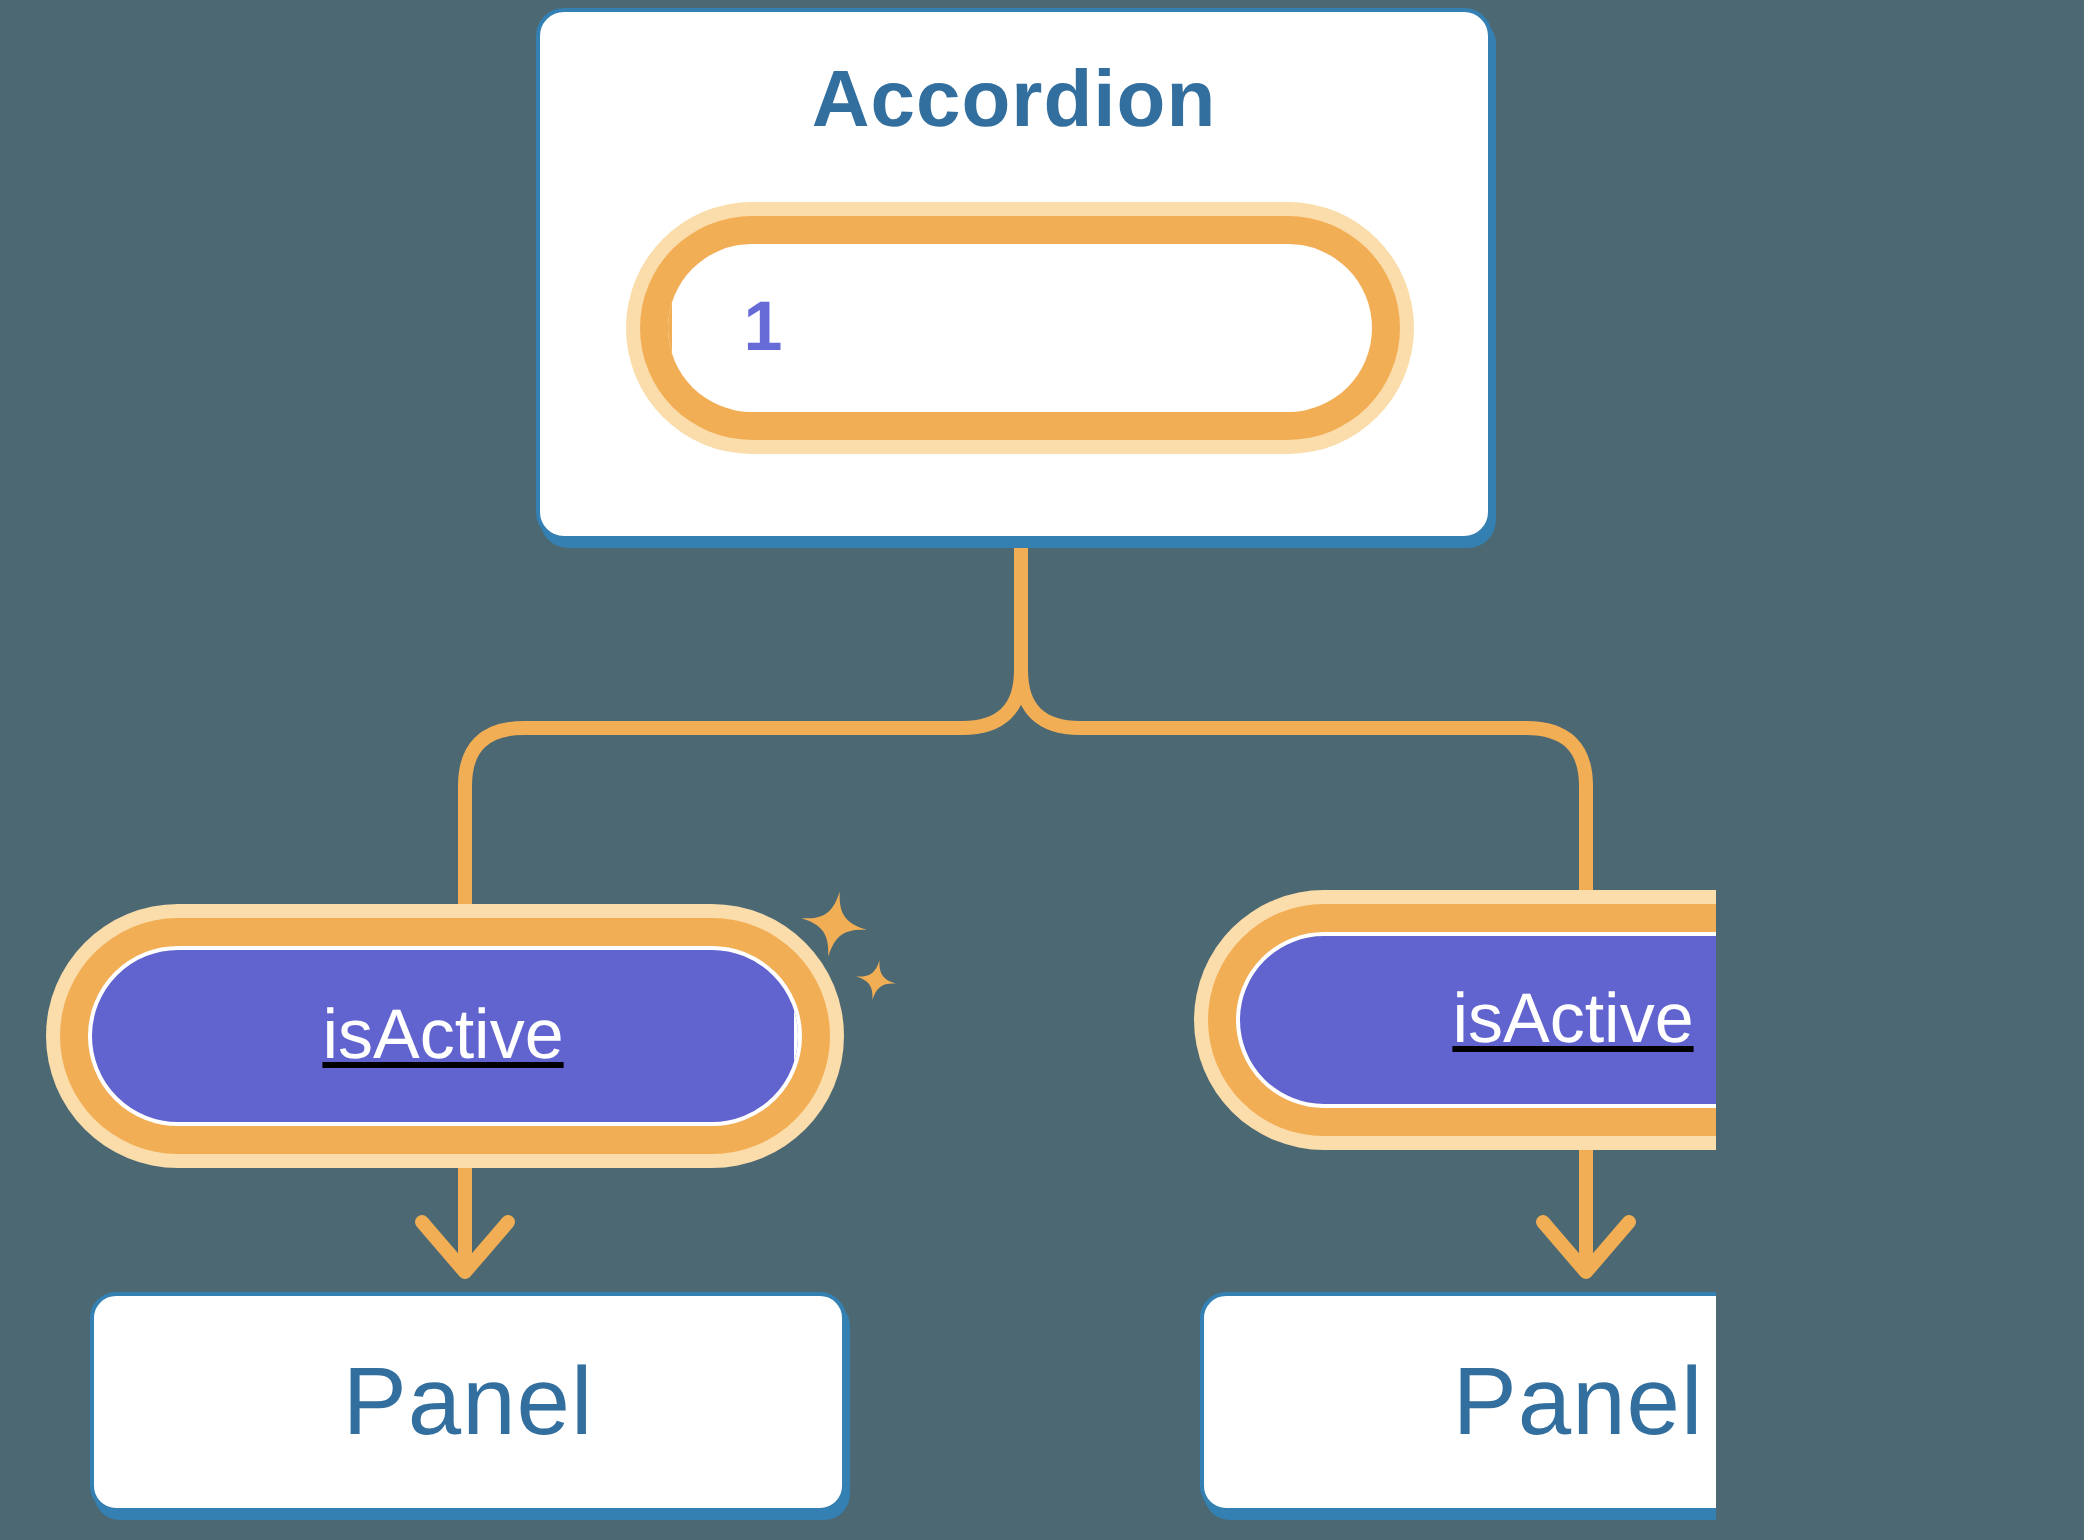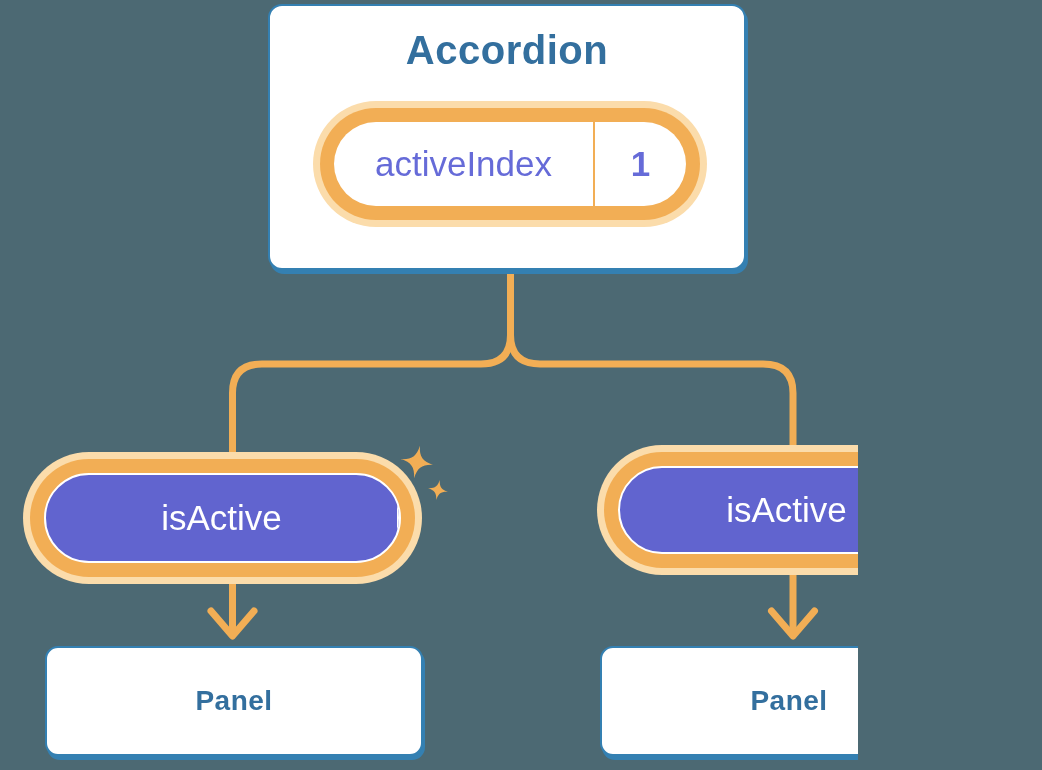--- a/index.html
+++ b/index.html
@@ -20,30 +20,30 @@
   .card-title{
     position:absolute;left:0;right:0;top:22px;text-align:center;
     color:var(--text-blue);font-size:40px;font-weight:600;letter-spacing:.5px;
   }
   .panel-card{
     top:646px;width:378px;height:110px;border-radius:13px;
     display:flex;align-items:center;justify-content:center;
   }
   .panel-left{left:45px;}
   .panel-right{left:600px;}
-  .panel-label{color:var(--text-blue);font-size:28px;font-weight:700;letter-spacing:.5px;}
+  .panel-label{color:var(--text-blue);font-size:48px;font-weight:400;letter-spacing:.5px;}
 
   .pill{position:absolute;z-index:2;background:var(--cream);border-radius:999px;}
   .pill-ring{position:absolute;inset:7px;background:var(--orange);border-radius:999px;}
   .pill-body{
     position:absolute;inset:14px;border-radius:999px;overflow:hidden;
     display:flex;align-items:stretch;
   }
   .pill-body.white-body{background:var(--white);}
-  .pill-body.purple-body{background:var(--purple);border:2px solid var(--white);}
+  .pill-body.purple-body{background:var(--purple);border:2px solid var(--white);text-decoration:underline;}
   .pill-top{left:313px;top:101px;width:394px;height:126px;}
   .pill-left{left:23px;top:452px;width:399px;height:132px;}
   .pill-right{left:597px;top:445px;width:381px;height:130px;}
 
   .seg{display:flex;align-items:center;justify-content:center;}
   .seg-name{flex:1;}
   .divider{width:2px;align-self:stretch;}
   .divider-orange{background:var(--orange);}
   .divider-white{background:var(--white);}
   .pill-top .seg-value{width:91px;}
@@ -79,21 +79,20 @@
     <use href="#spark4" class="spark" transform="translate(1023,481) rotate(10) scale(0.56)"></use>
   </svg>
 
   <div class="card accordion-card">
     <div class="card-title">Accordion</div>
   </div>
 
   <div class="pill pill-top">
     <div class="pill-ring">
       <div class="pill-body white-body">
-        <div class="seg seg-name state-name purple-text">activeIndex</div>
         <div class="divider divider-orange"></div>
         <div class="seg seg-value state-value purple-text">1</div>
       </div>
     </div>
   </div>
 
   <div class="pill pill-left">
     <div class="pill-ring">
       <div class="pill-body purple-body">
         <div class="seg seg-name state-name white-text">isActive</div>

